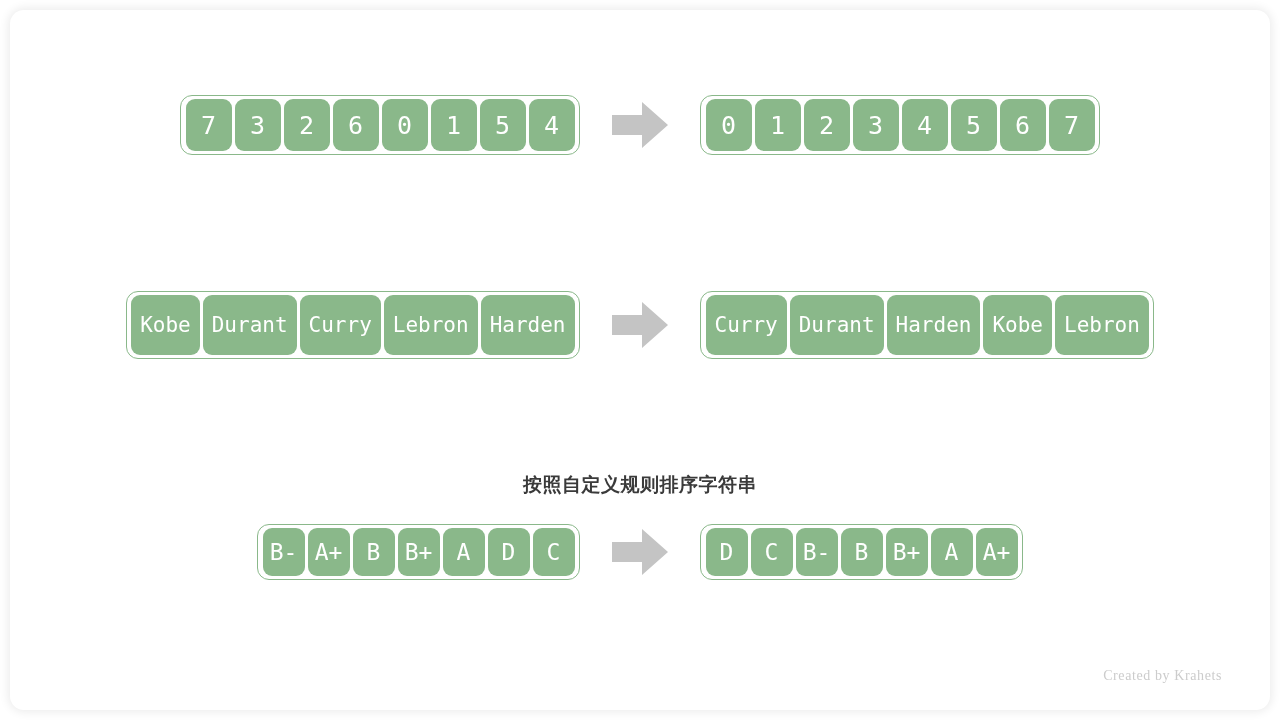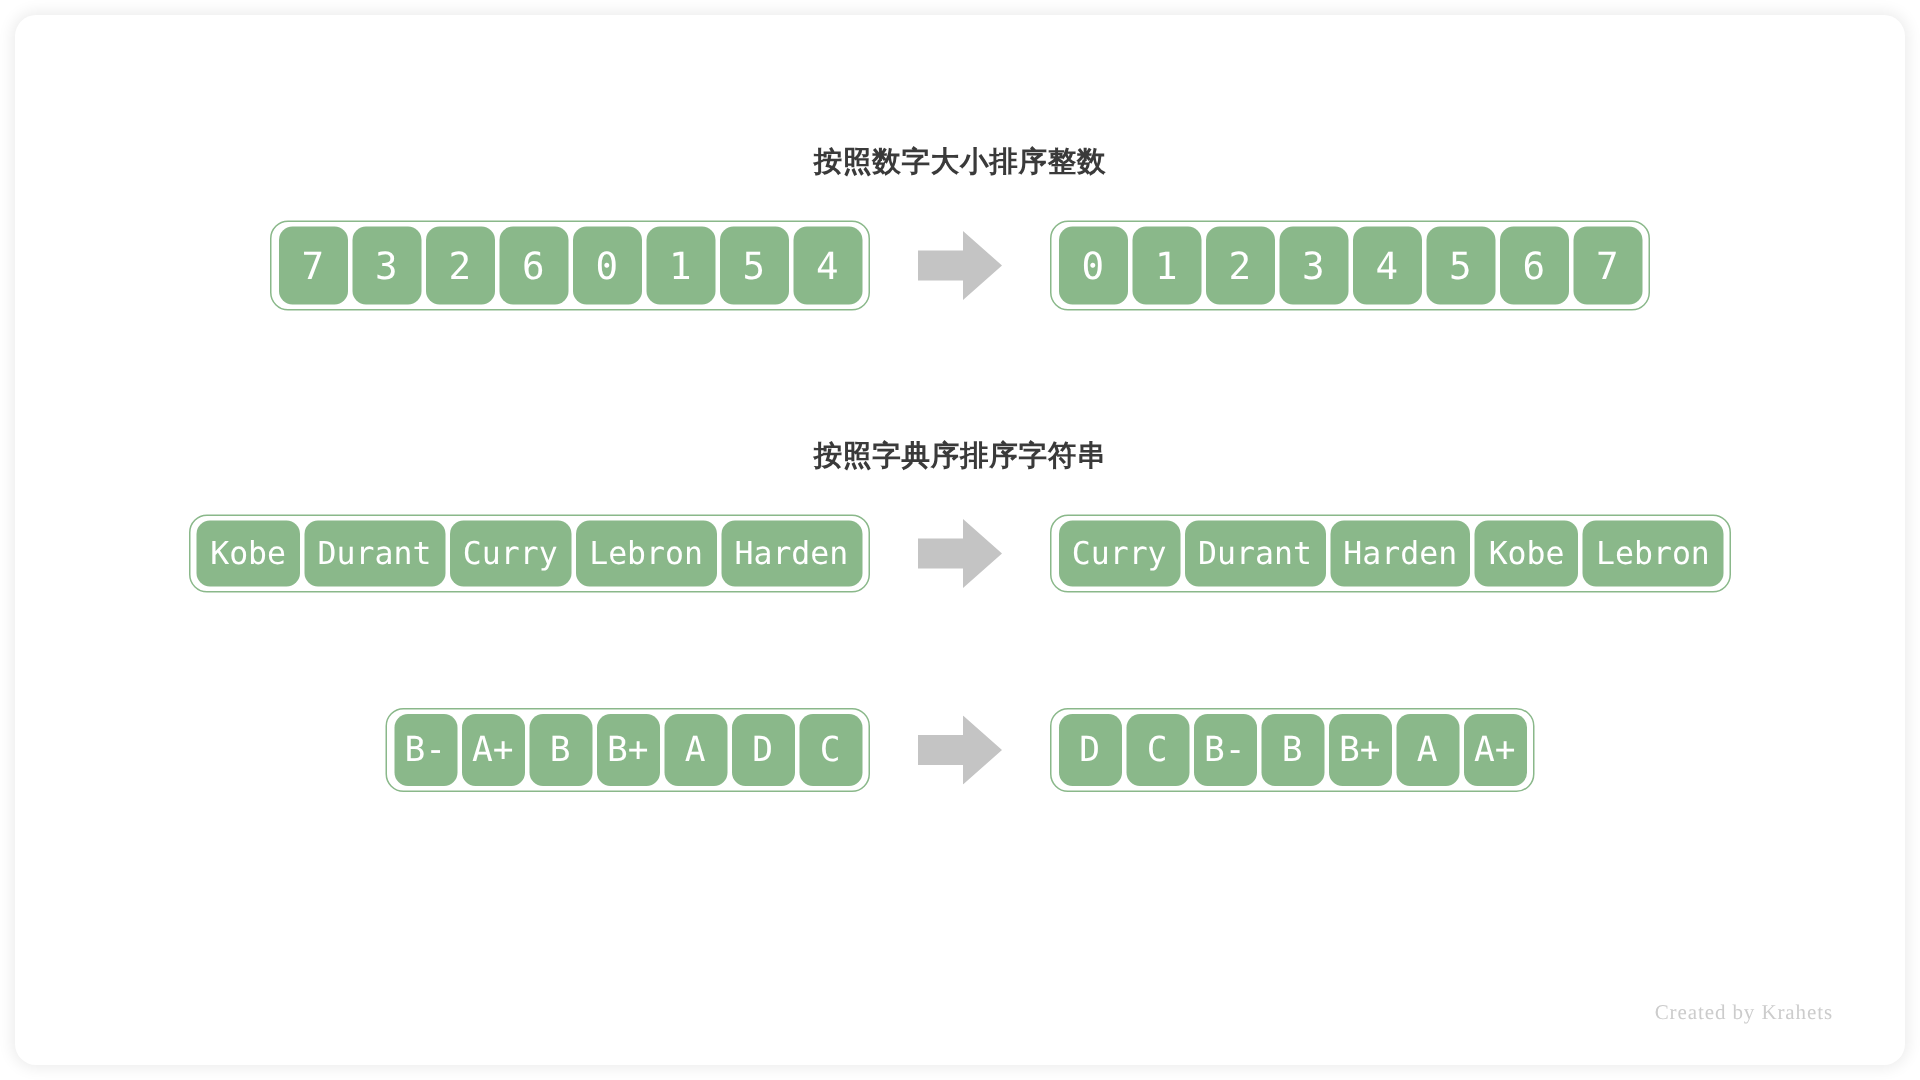--- a/index.html
+++ b/index.html
@@ -69,21 +69,21 @@
   }
 
   
   .num .cell {
     width: 46px;
     height: 52px;
     font-size: 25px;
   }
   
   .word .cell {
-    height: 44px;
+    height: 60px;
     font-size: 21px;
     padding: 0 9px;
   }
   
   .grade .cell {
     height: 48px;
     min-width: 42px;
     font-size: 23px;
     padding: 0 7px;
   }
@@ -129,21 +129,20 @@
     color: #cccccc;
     letter-spacing: 0.6px;
   }
 </style>
 </head>
 <body>
 
 <div class="page-card">
 
   <div class="section section-1">
-    <div class="section-title">按照数字大小排序整数</div>
     <div class="lane">
       <div class="side-left">
         <div class="array num">
             <div class="cell">7</div>
             <div class="cell">3</div>
             <div class="cell">2</div>
             <div class="cell">6</div>
             <div class="cell">0</div>
             <div class="cell">1</div>
             <div class="cell">5</div>
@@ -164,21 +163,20 @@
             <div class="cell">4</div>
             <div class="cell">5</div>
             <div class="cell">6</div>
             <div class="cell">7</div>
           </div>
       </div>
     </div>
   </div>
 
   <div class="section section-2">
-    <div class="section-title">按照字典序排序字符串</div>
     <div class="lane">
       <div class="side-left">
         <div class="array word">
             <div class="cell">Kobe</div>
             <div class="cell">Durant</div>
             <div class="cell">Curry</div>
             <div class="cell">Lebron</div>
             <div class="cell">Harden</div>
           </div>
       </div>
@@ -193,20 +191,21 @@
             <div class="cell">Durant</div>
             <div class="cell">Harden</div>
             <div class="cell">Kobe</div>
             <div class="cell">Lebron</div>
           </div>
       </div>
     </div>
   </div>
 
   <div class="section section-3">
+    <div class="section-title">按照自定义规则排序字符串</div>
     <div class="lane">
       <div class="side-left">
         <div class="array grade">
             <div class="cell">B-</div>
             <div class="cell">A+</div>
             <div class="cell">B</div>
             <div class="cell">B+</div>
             <div class="cell">A</div>
             <div class="cell">D</div>
             <div class="cell">C</div>

